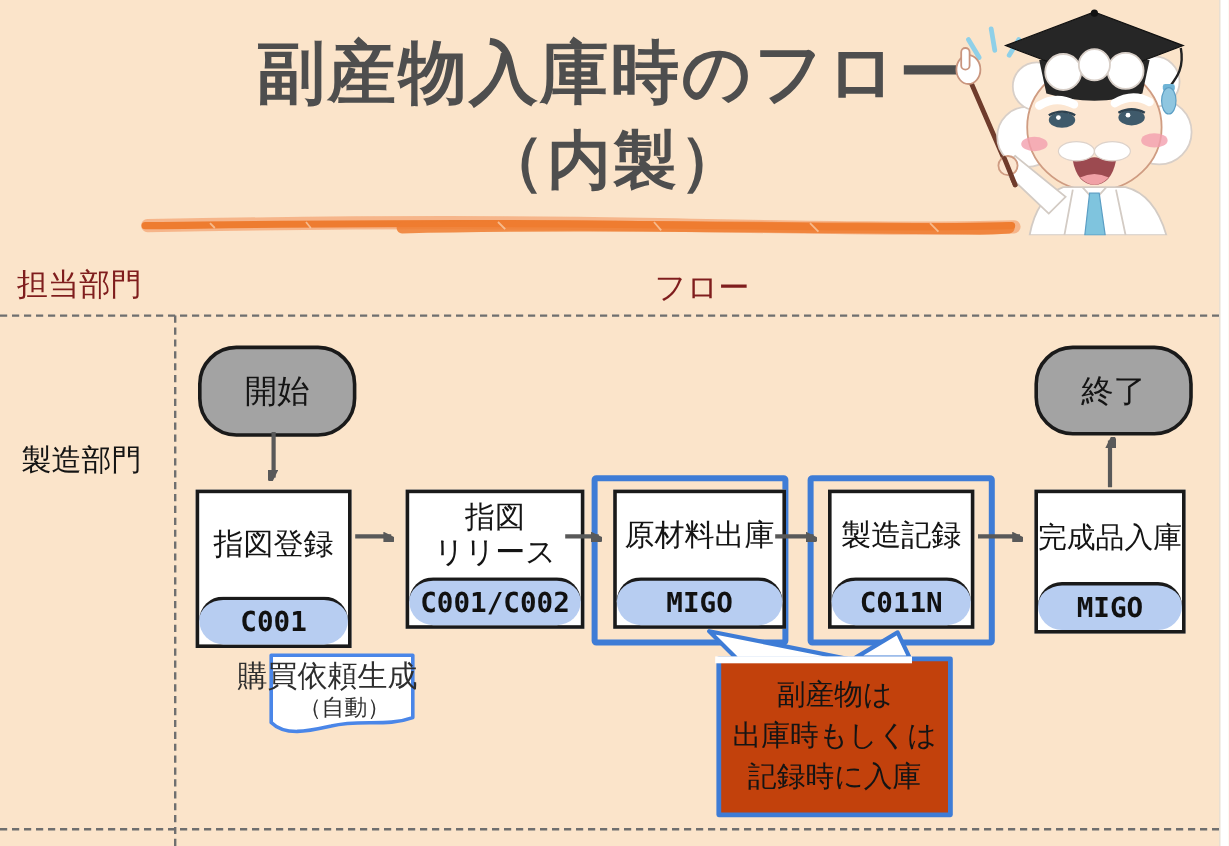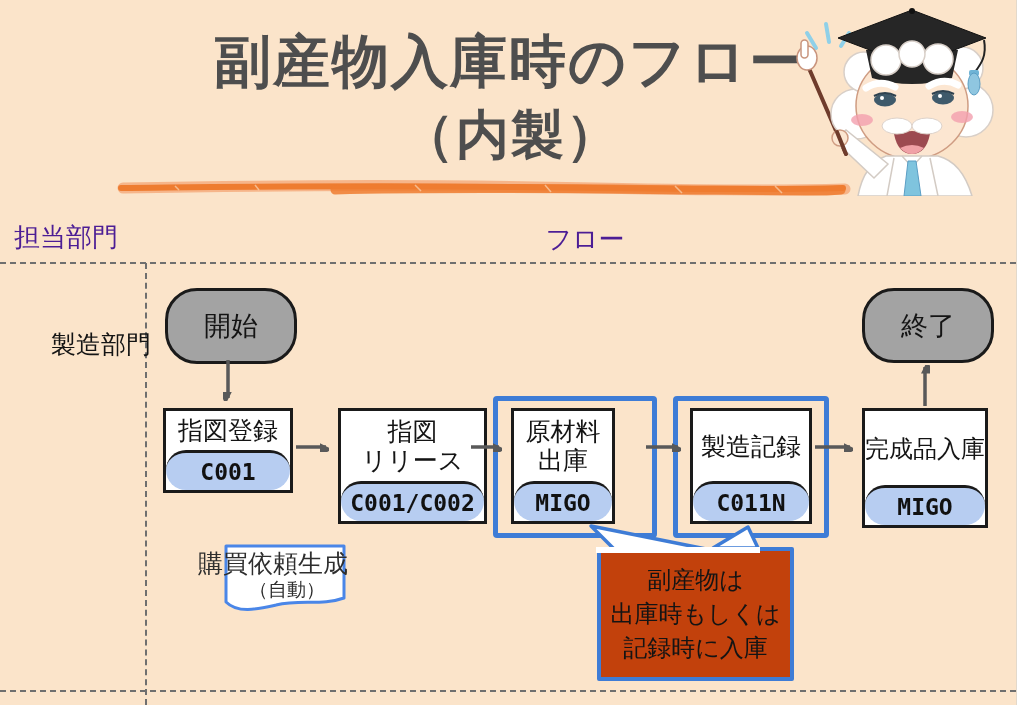--- a/index.html
+++ b/index.html
@@ -11,24 +11,24 @@
   }
   .abs{position:absolute;}
   
   .title{
     left:0;top:24px;width:950px;text-align:center;
     color:#4e4e4e;font-weight:600;line-height:74px;letter-spacing:2px;padding-left:36px;
   }
   .title .l1{font-size:57px;}
   .title .l2{font-size:53px;}
   
-  .hdr{font-size:26px;color:#4c1d95;}
+  .hdr{font-size:26px;color:#7f1d1d;}
   .hdr-dept{left:14px;top:220px;}
   .hdr-flow{left:400px;top:222px;width:370px;text-align:center;}
-  .lane-label{left:18px;top:328px;font-size:25px;margin-left:33px;}
+  .lane-label{left:18px;top:367px;font-size:25px;}
   .dash-h{border-top:2px dashed #6f6f6f;height:0;}
   .dash-v{border-left:2px dashed #6f6f6f;width:0;}
   
   .pill{
     background:#a3a3a3;border:3px solid #1a1a1a;border-radius:32px;
     display:flex;align-items:center;justify-content:center;
     font-size:27px;z-index:3;
   }
   
   .step{
@@ -166,34 +166,34 @@
   <div class="abs hl" style="left:493px;top:396px;width:164px;height:142px;"></div>
   <div class="abs hl" style="left:673px;top:396px;width:156px;height:142px;"></div>
 
   <div class="abs pill" style="left:165px;top:288px;width:126px;height:70px;">
     <span>開始</span>
   </div>
   <div class="abs pill" style="left:862px;top:288px;width:126px;height:69px;">
     <span>終了</span>
   </div>
 
-  <div class="abs step" style="left:163px;top:408px;width:130px;height:85px;">
+  <div class="abs step" style="left:163px;top:408px;width:130px;height:132px;">
     <div class="lbl">
         <span>指図登録</span>
       </div>
     <div class="code">C001</div>
   </div>
   <div class="abs step" style="left:338px;top:408px;width:149px;height:116px;">
     <div class="lbl">
       <span>指図</span>
       <span>リリース</span>
     </div>
     <div class="code">C001/C002</div>
   </div>
-  <div class="abs step" style="left:511px;top:408px;width:104px;height:116px;">
+  <div class="abs step" style="left:511px;top:408px;width:144px;height:116px;">
     <div class="lbl">
         <span>原材料出庫</span>
       </div>
     <div class="code">MIGO</div>
   </div>
   <div class="abs step" style="left:690px;top:408px;width:122px;height:116px;">
     <div class="lbl">
         <span>製造記録</span>
       </div>
     <div class="code">C011N</div>

